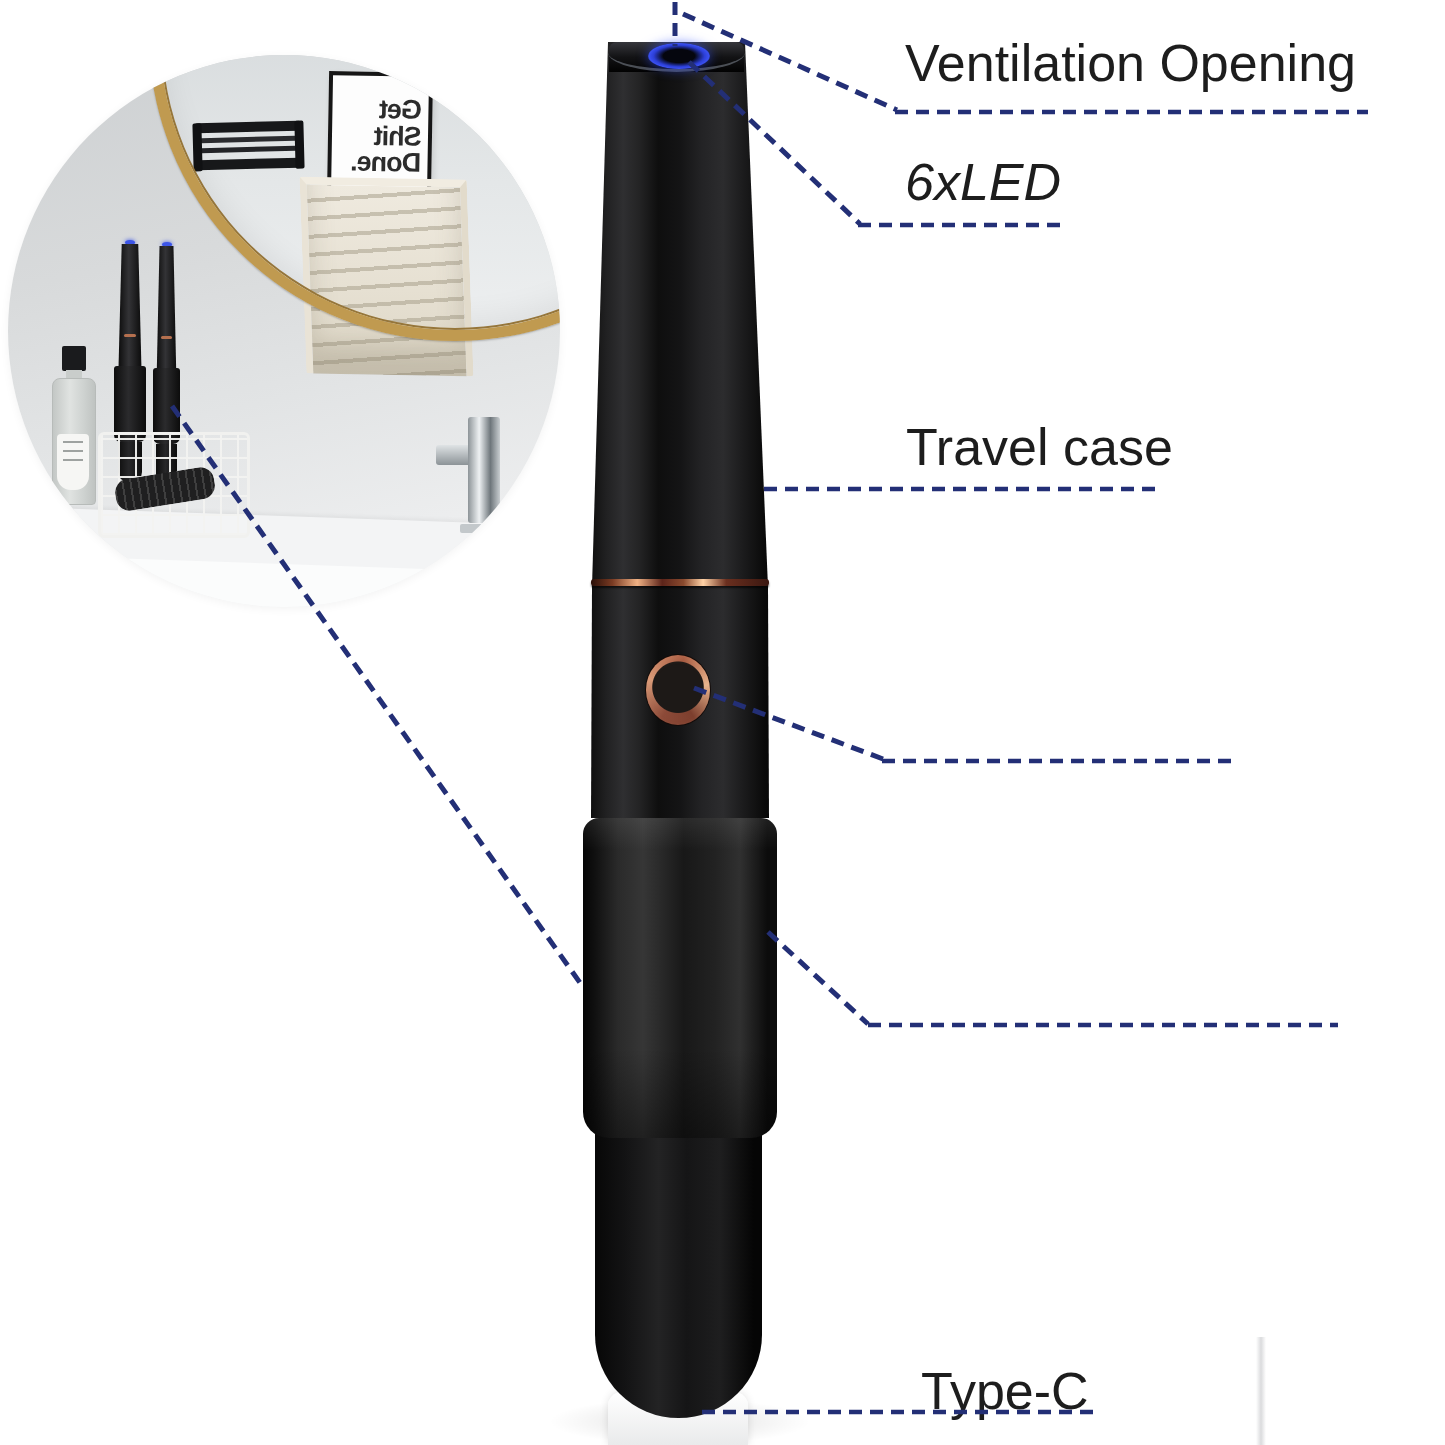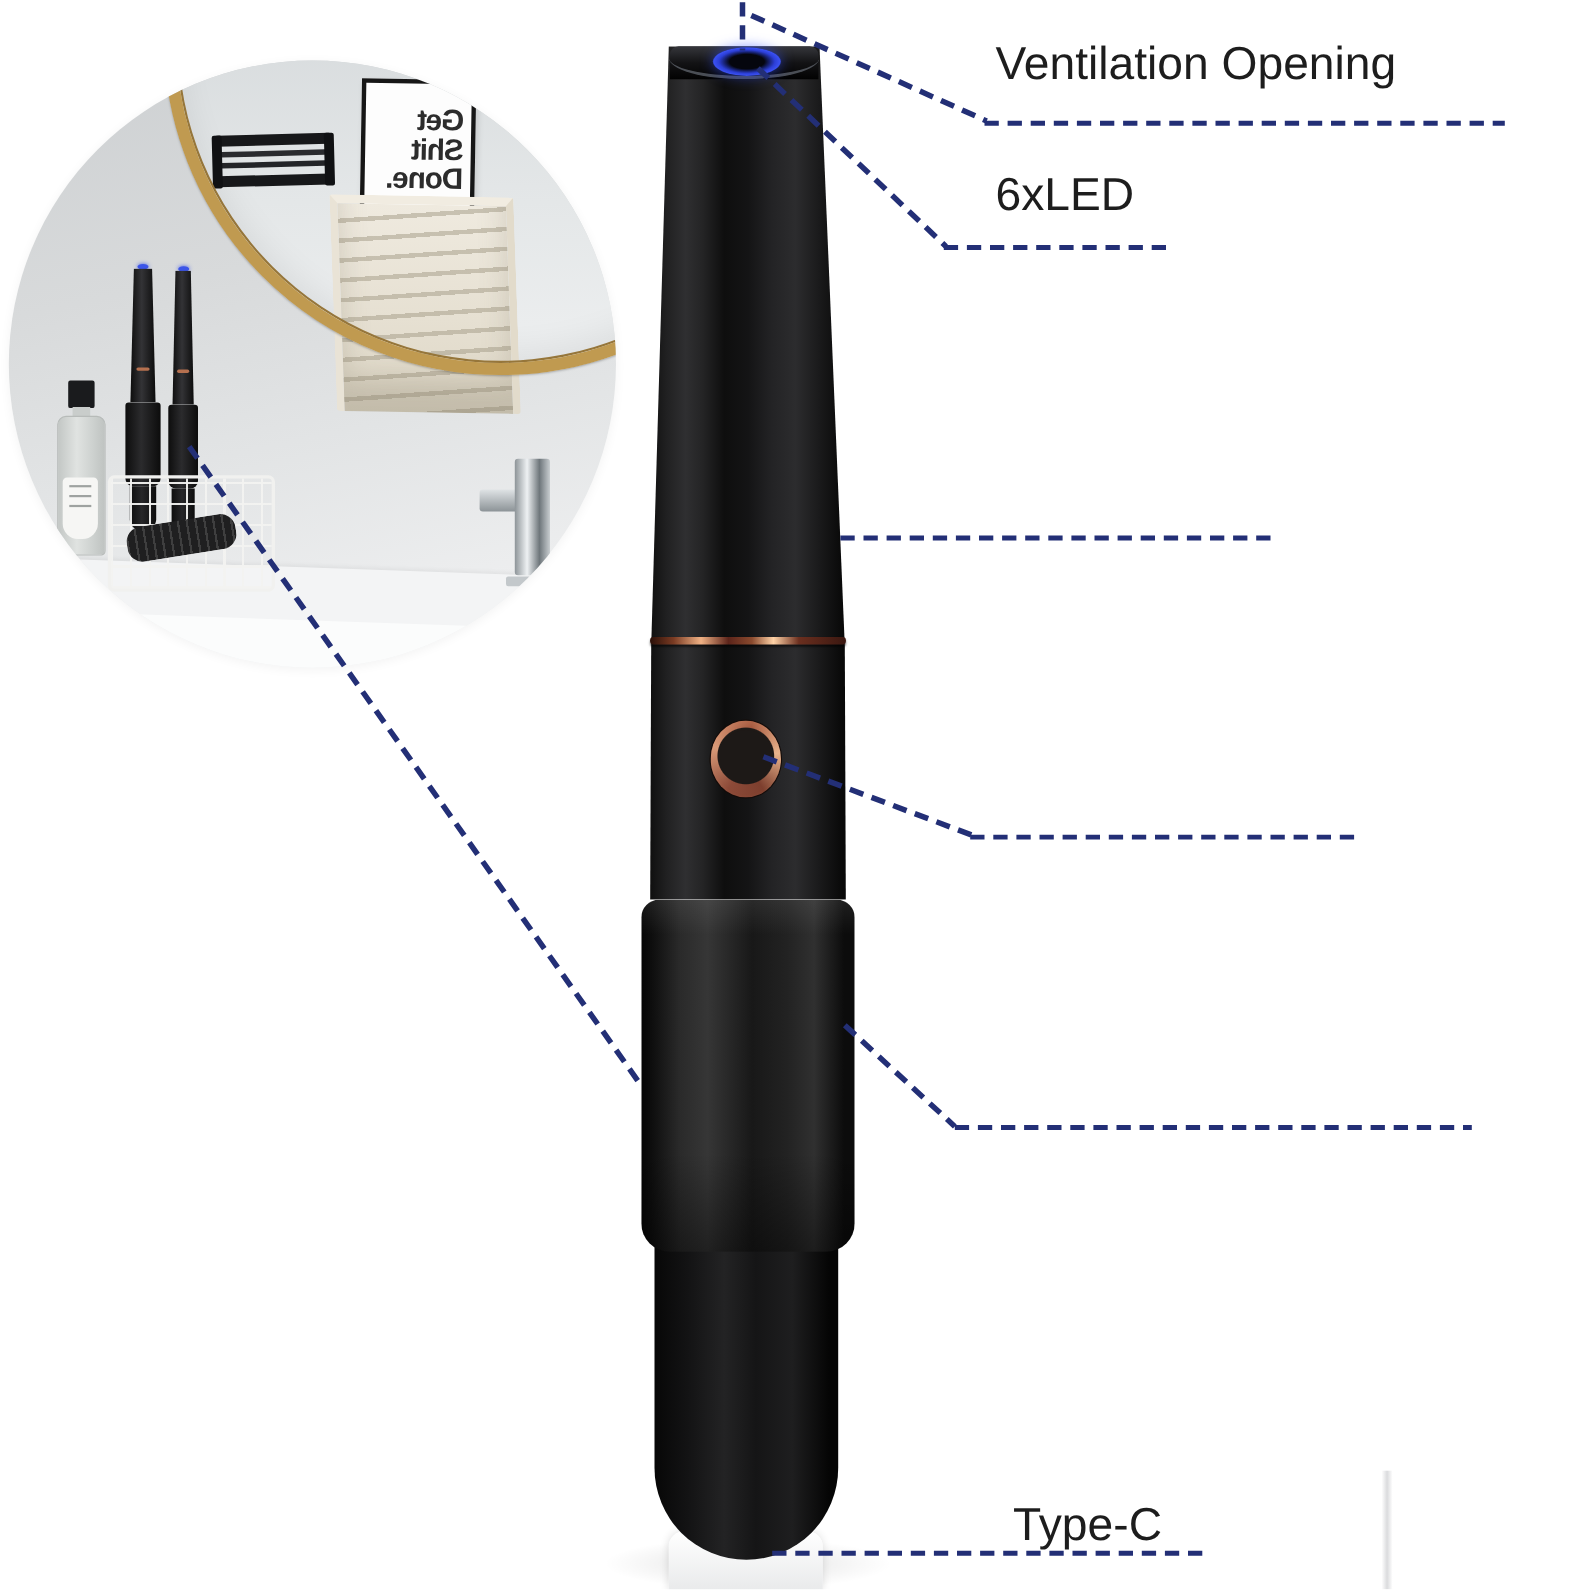--- a/index.html
+++ b/index.html
@@ -2,25 +2,25 @@
 <html><head>
 <meta charset="utf-8">
 <style>
   html,body{margin:0;padding:0;background:#ffffff;}
   #canvas{
     position:relative;width:1445px;height:1445px;overflow:hidden;
     background:#ffffff;font-family:"Liberation Sans",sans-serif;
   }
   
   .callout-label{
-    position:absolute;font-size:42px;line-height:1.15;color:#1d1d1d;
+    position:absolute;font-size:52px;line-height:1.15;color:#1d1d1d;
     white-space:nowrap;letter-spacing:0px;
   }
   #lbl-ventilation{left:905px;top:34px;}
-  #lbl-led{left:905px;top:153px;}
+  #lbl-led{left:905px;top:153px;font-style:italic;}
   #lbl-travel{left:906px;top:418px;}
   #lbl-switch{left:902px;top:684px;}
   #lbl-holder{left:900px;top:951px;}
   #lbl-typec{left:921px;top:1342px;margin-top:20px;}
   
   #callout-svg{position:absolute;left:0;top:0;z-index:5;}
   
   #inset{
     position:absolute;left:8px;top:55px;width:552px;height:552px;
     border-radius:50%;overflow:hidden;z-index:1;
@@ -295,15 +295,16 @@
       <path d="M858 225 H1060"></path>
       <path d="M764 489 H1163"></path>
       <path d="M882 761 H1232"></path>
       <path d="M868 1025 H1338"></path>
       <path d="M702 1412 H1093"></path>
     </g>
   </svg>
 
   <div class="callout-label" id="lbl-ventilation">Ventilation Opening</div>
   <div class="callout-label" id="lbl-led">6xLED</div>
+  <div class="callout-label" id="lbl-travel">Travel case</div>
   <div class="callout-label" id="lbl-typec">Type-C</div>
 
 </div>
 
 </body></html>

